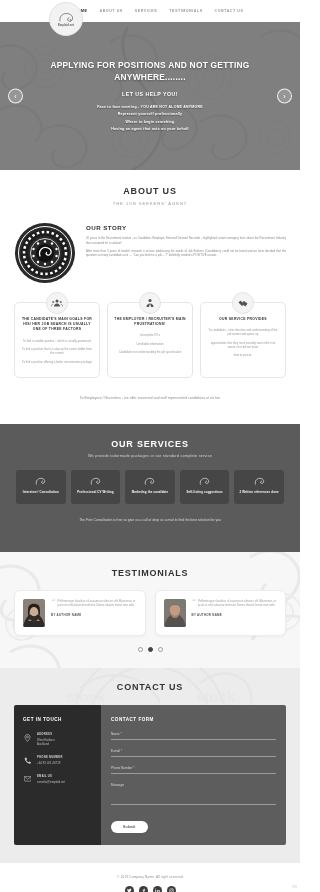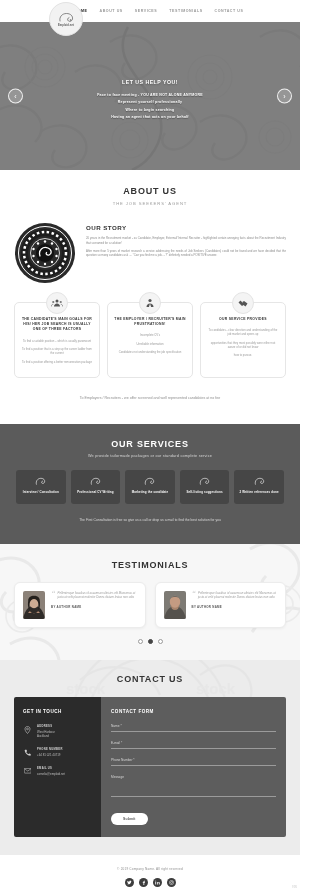--- a/index.html
+++ b/index.html
@@ -76,21 +76,21 @@
   .ficon {
     position:absolute; top:-11px; left:50%; transform:translateX(-50%);
     width:22px; height:22px; border-radius:50%; background:#f4f4f4;
     border:1px solid #e4e4e4; display:flex; align-items:center; justify-content:center;
   }
   .fcard-h { font-size:3.4px; font-weight:bold; color:#333; letter-spacing:.3px; line-height:5.2px; margin-bottom:6px; }
   .fcard-li { font-size:2.8px; color:#9a9a9a; line-height:4px; margin-bottom:4.5px; }
   .employers-note { text-align:center; font-size:3.6px; color:#8d8d8d; padding:18px 10px 16px; }
 
   
-  .services { background:#5b5b5b; padding:15px 0 20px; }
+  .services { background:#5b5b5b; padding:15px 0 28px; }
   .services .sec-title { color:#fff; }
   .services .sec-sub { color:#d5d5d5; font-size:3.8px; letter-spacing:.2px; }
   .svc-row { display:flex; gap:5px; padding:12px 16px 0; }
   .svc {
     flex:1; background:#464646; border-radius:3px; padding:7px 3px 7px;
     text-align:center; min-height:34px; cursor:pointer;
   }
   .svc-ico { display:flex; justify-content:center; margin-bottom:4px; }
   .svc-label { font-size:2.9px; font-weight:bold; color:#fff; line-height:4.2px; letter-spacing:.15px; }
   .svc-note { text-align:center; font-size:3.4px; color:#d8d8d8; line-height:5.4px; padding:14px 45px 0; }
@@ -195,20 +195,21 @@
           <circle cx="210" cy="55" r="7"></circle>
         <circle cx="130" cy="118" r="18"></circle>
           <circle cx="130" cy="118" r="10"></circle>
         <circle cx="275" cy="115" r="16"></circle>
           <circle cx="275" cy="115" r="9"></circle>
       </g>
       <path d="M128 5 C108 40 150 60 160 95 C166 118 150 140 132 148" fill="none" stroke="#6e6e6e" stroke-width="2.6"></path>
     </svg>
     <div class="hero-overlay"></div>
     <div class="hero-inner">
+      <div class="hero-title">APPLYING FOR POSITIONS AND NOT GETTING ANYWHERE........</div>
       <div class="hero-sub">LET US HELP YOU!</div>
       <div class="hero-list">
         <div class="hero-li">Face to face meeting - YOU ARE NOT ALONE ANYMORE</div>
         <div class="hero-li">Represent yourself professionally</div>
         <div class="hero-li">Where to begin searching</div>
         <div class="hero-li">Having an agent that acts on your behalf</div>
       </div>
     </div>
     <div class="arrow left">‹</div>
     <div class="arrow right">›</div>

